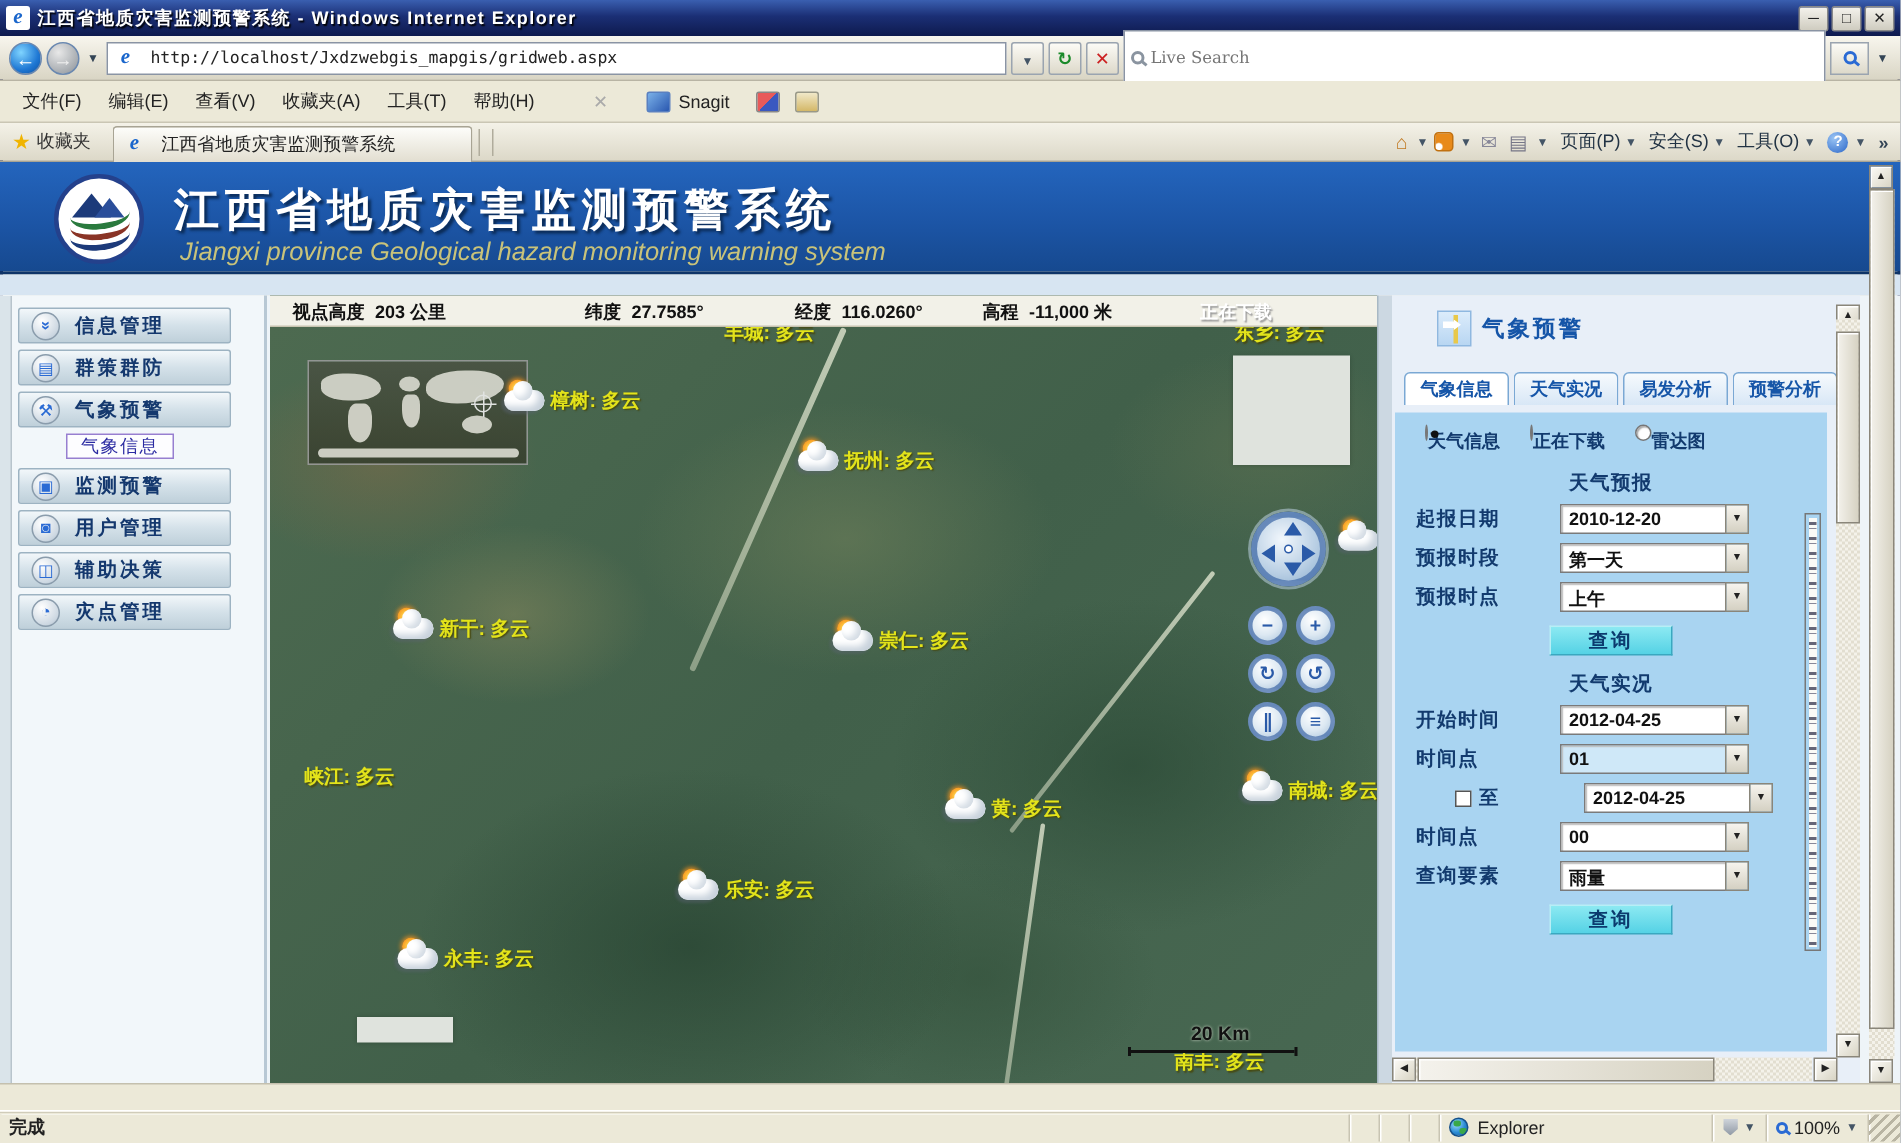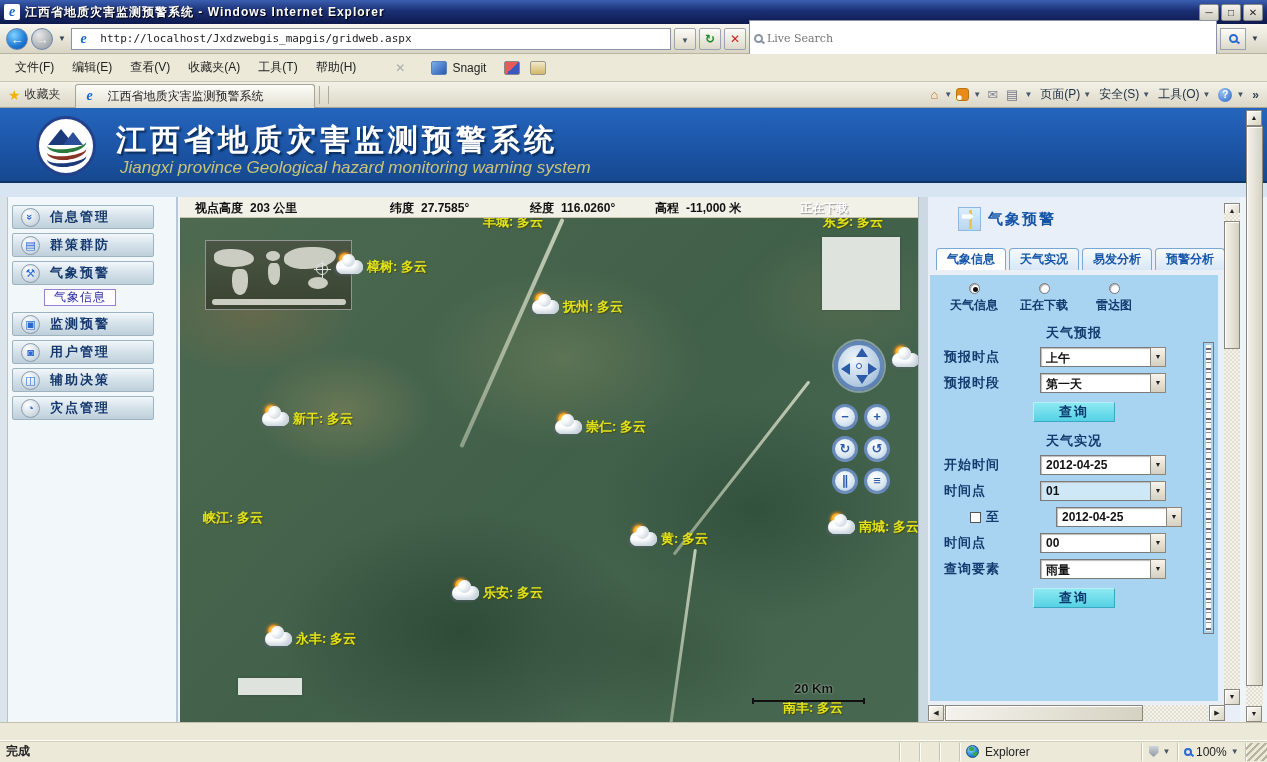--- a/index.html
+++ b/index.html
@@ -197,21 +197,21 @@
   .signpost::before { content:""; position:absolute; left:10px; top:2px; width:3px; height:19px; background:#e8c84a; }
   .signpost::after { content:""; position:absolute; left:3px; top:5px; width:12px; height:7px; background:#fff;
     clip-path:polygon(0 20%,60% 20%,60% 0,100% 50%,60% 100%,60% 80%,0 80%); }
   .p-title { font-size:15px; font-weight:bold; color:#1555a8; letter-spacing:2px; }
   .ptabs { position:absolute; left:8px; top:51px; display:flex; gap:3px; }
   .ptab { width:70px; height:22px; font-size:12px; font-weight:bold; color:#1555a8; text-align:center; line-height:21px;
     background:linear-gradient(180deg,#f6fafd,#d8e7f6); border:1px solid #7aa8d4; border-bottom:none; border-radius:4px 4px 0 0; }
   .ptab.active { background:#fff; }
   .bluebox { position:absolute; left:2px; top:78px; width:288px; height:426px; background:#a9d4f1; padding-top:8px; }
   .radio-row { display:flex; padding-left:20px; gap:22px; }
-  .radio-item { display:flex; flex-direction:column; align-items:center; width:48px; }
+  .radio-item { display:flex; flex-direction:row; width:48px; }
   .rcirc { width:11px; height:11px; border-radius:50%; background:#fff; border:1px solid #777;
     box-shadow:inset 1px 1px 1px #aaa; position:relative; }
   .radio-item.checked .rcirc::after { content:""; position:absolute; left:3px; top:3px; width:5px; height:5px; border-radius:50%; background:#111; }
   .rlabel { margin-top:3px; font-size:12px; font-weight:bold; color:#123a6e; white-space:nowrap; }
   .sec-head { text-align:center; font-size:13px; font-weight:bold; color:#123a6e; margin-top:10px; height:18px; letter-spacing:1px; }
   .frows { padding:2px 0 0 0; }
   .frow { display:flex; align-items:center; height:26px; padding-left:14px; }
   .flabel { width:96px; font-size:13px; font-weight:bold; color:#123a6e; letter-spacing:1px; }
   .frow .chk { display:none; }
   .frow.has-check { padding-left:40px; }
@@ -618,35 +618,43 @@
 
             <div class="radio-item">
               <span class="rcirc"></span>
               <span class="rlabel">雷达图</span>
             </div>
           </div>
 
         <div class="sec-head">天气预报</div>
         <div class="frows">
 
+            <div class="frow">
+
+              <span class="flabel">起报日期</span>
+              <span class="combo">
+                <span class="combo-val">2010-12-20</span>
+                <span class="combo-btn">▼</span>
+              </span>
+            </div>
+
+            <div class="frow">
+
+              <span class="flabel">预报时段</span>
+              <span class="combo">
+                <span class="combo-val">第一天</span>
+                <span class="combo-btn">▼</span>
+              </span>
+            </div>
 
             <div class="frow">
 
               <span class="flabel">预报时点</span>
               <span class="combo">
                 <span class="combo-val">上午</span>
-                <span class="combo-btn">▼</span>
-              </span>
-            </div>
-
-            <div class="frow">
-
-              <span class="flabel">预报时段</span>
-              <span class="combo">
-                <span class="combo-val">第一天</span>
                 <span class="combo-btn">▼</span>
               </span>
             </div>
           </div>
         <div class="qbtn">查询</div>
 
         <div class="sec-head">天气实况</div>
         <div class="frows">
 
             <div class="frow">

